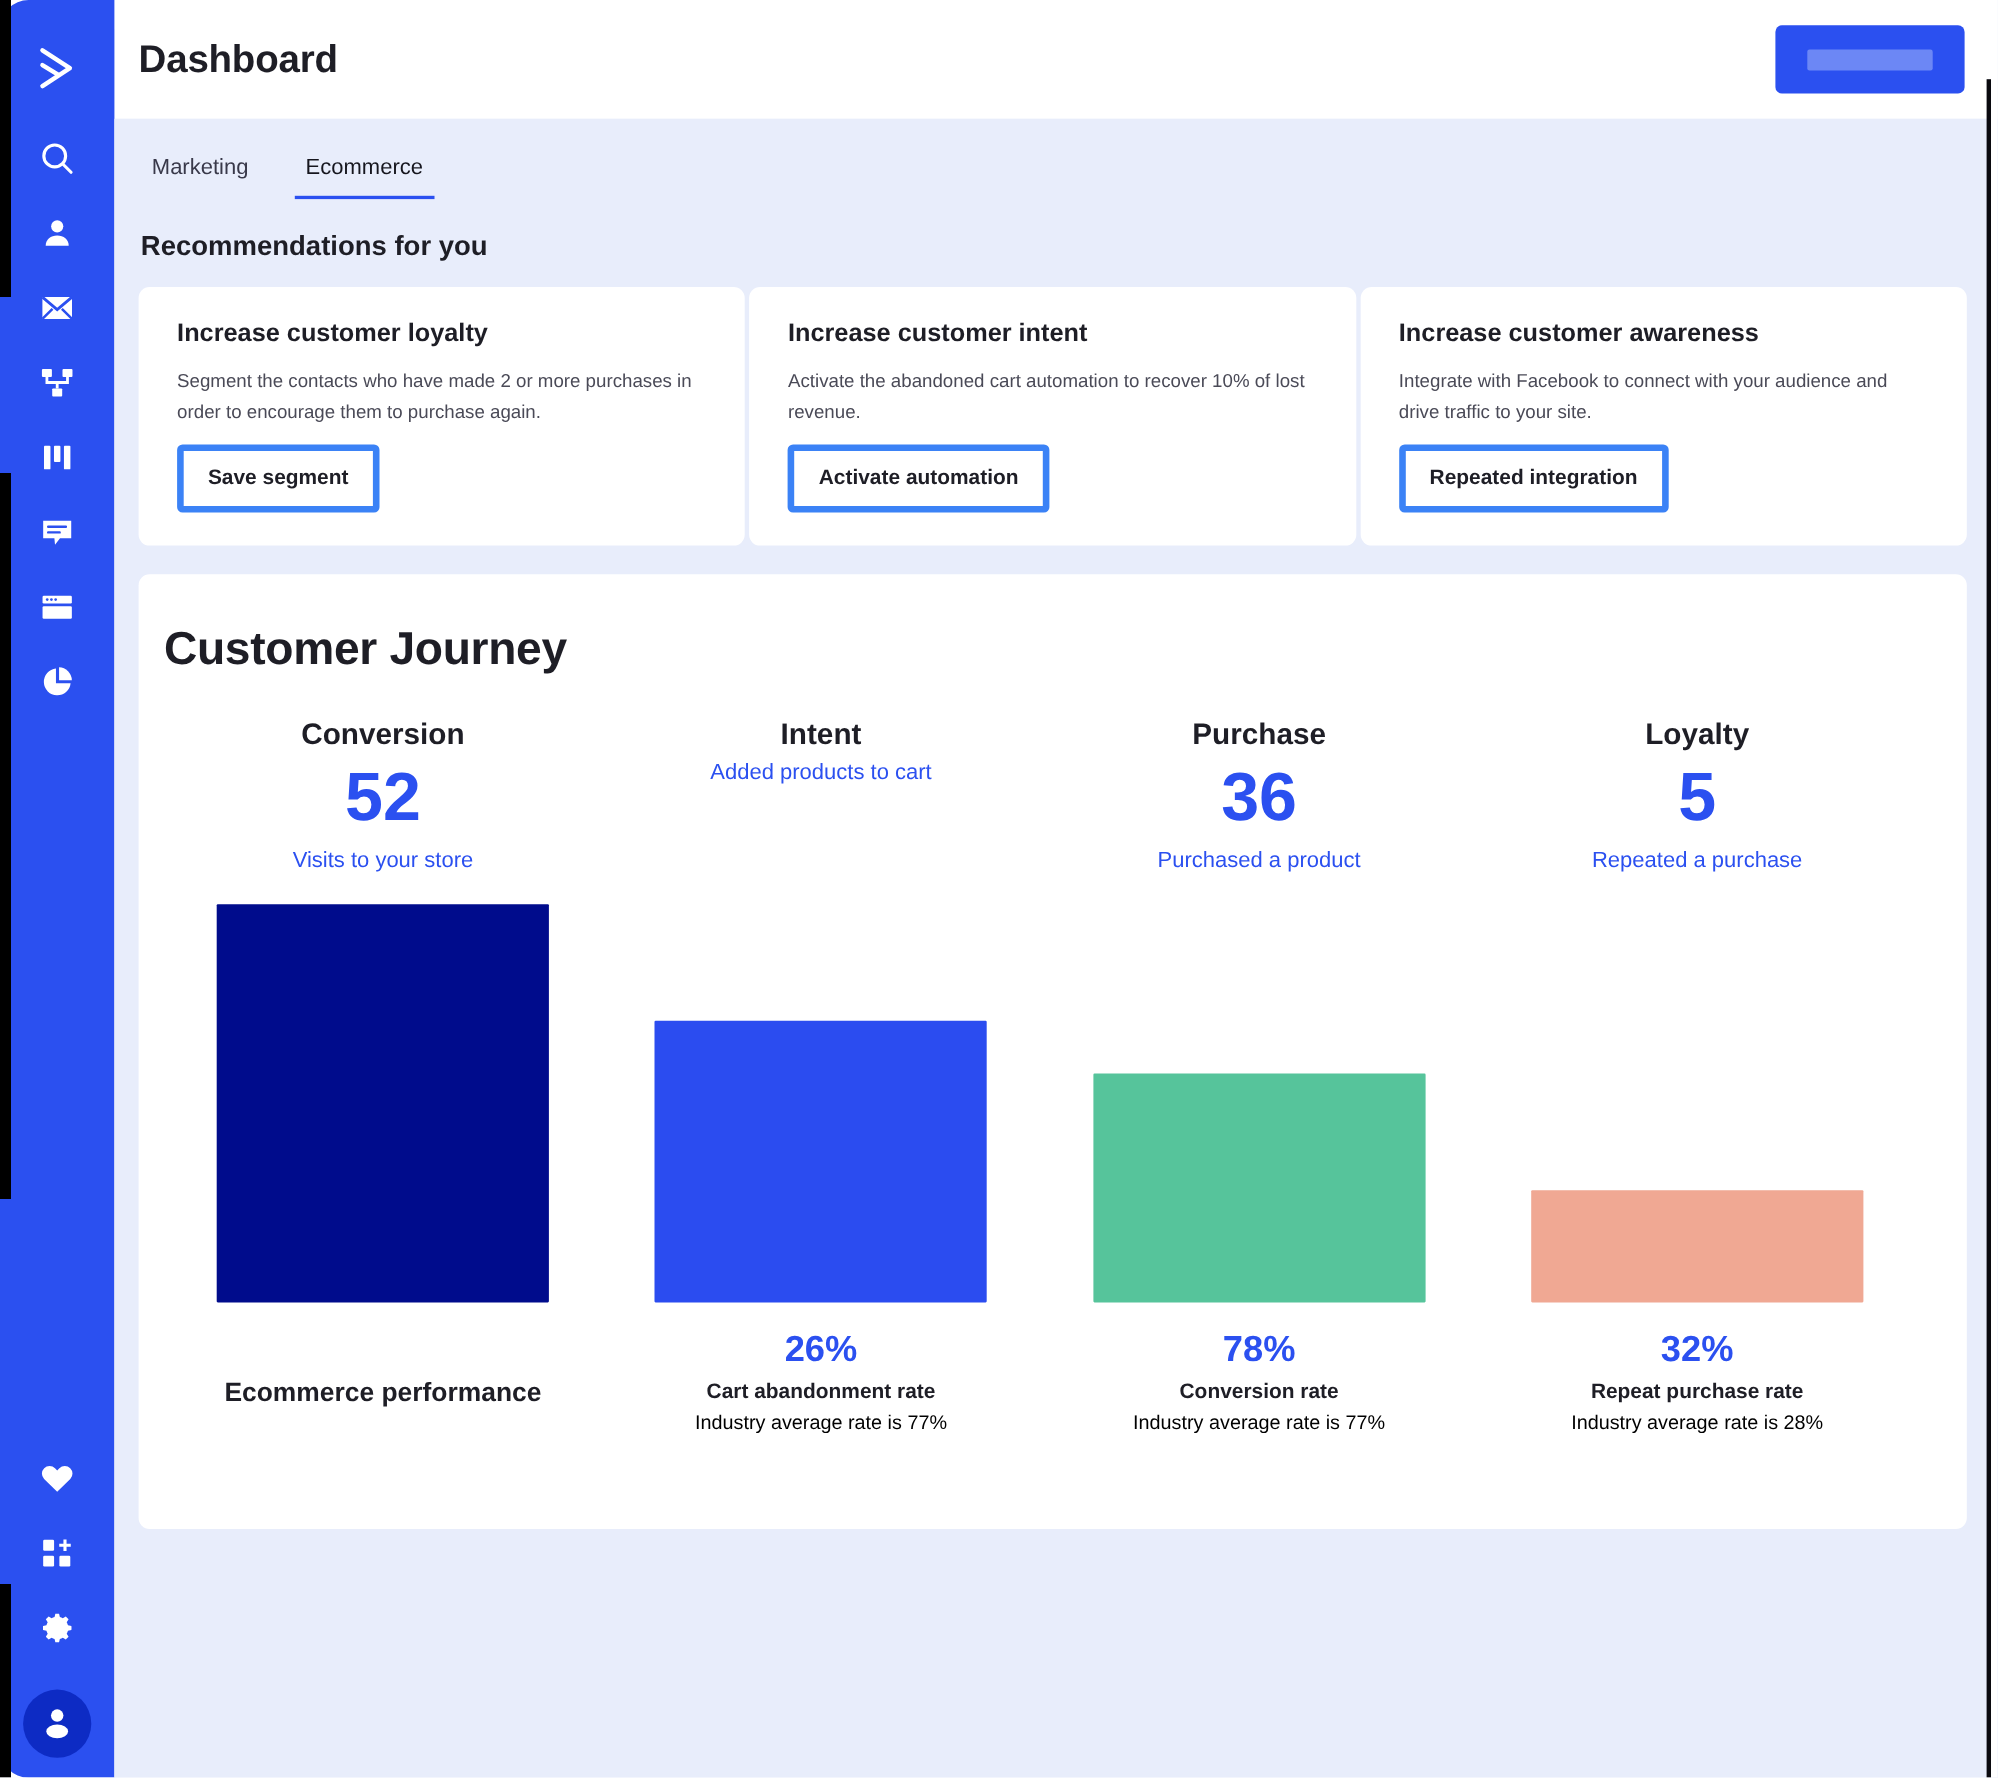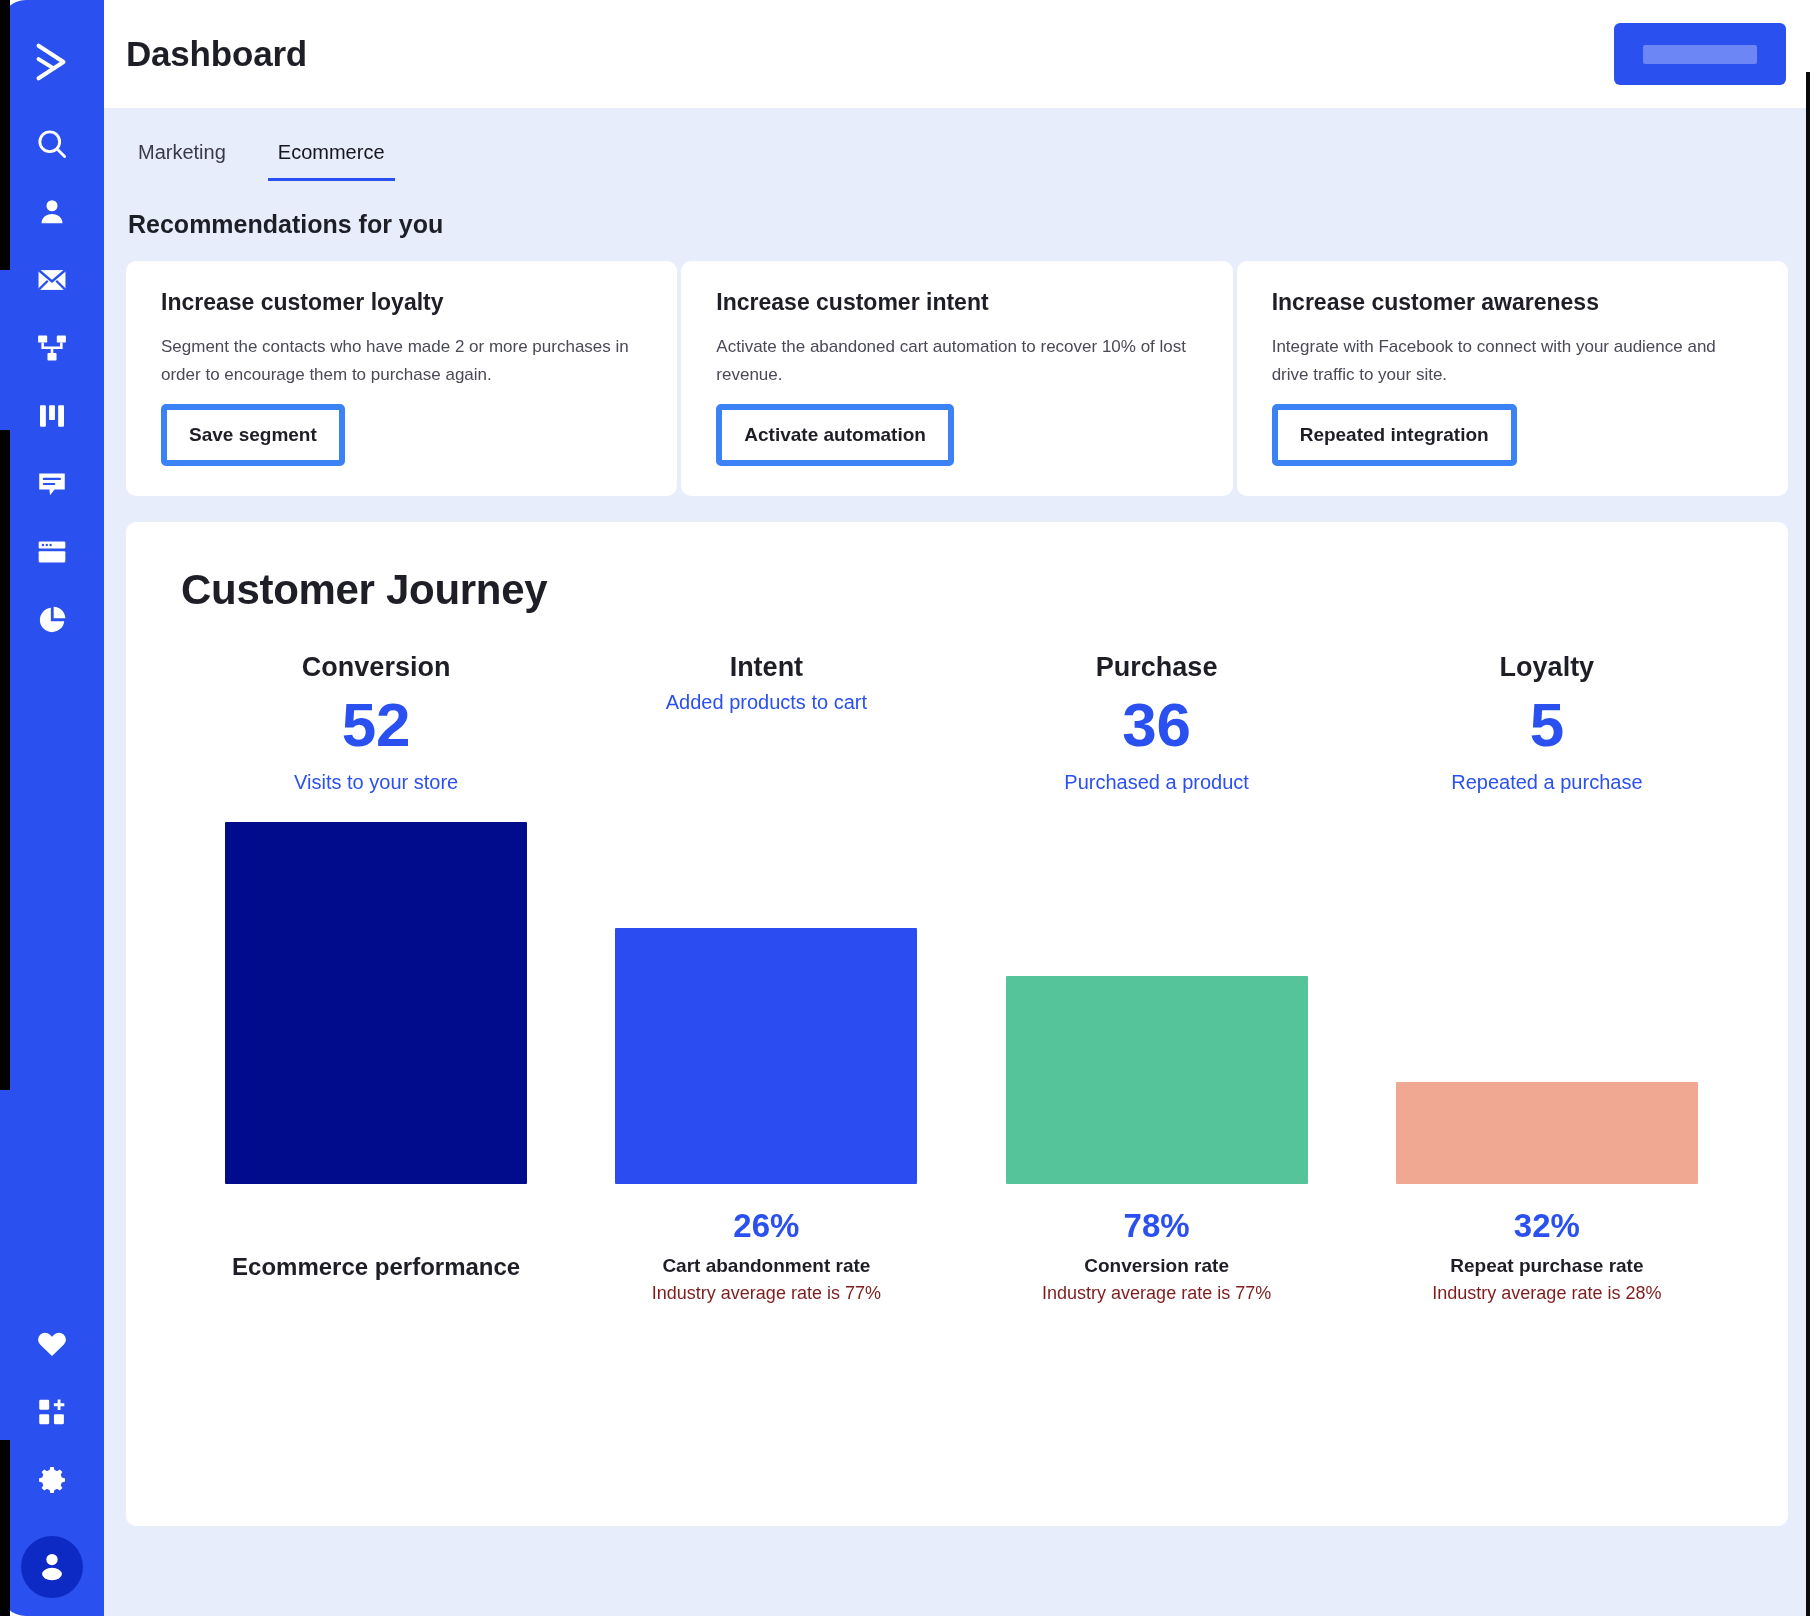--- a/index.html
+++ b/index.html
@@ -164,22 +164,22 @@
     color: #1E1E26;
     font-family: "Liberation Sans", sans-serif;
     cursor: pointer;
   }
 
   
   .journey {
     background: #ffffff;
     border-radius: 10px;
     margin-top: 26px;
-    padding: 44px 46px 0 55px;
-    height: 1004px;
+    padding: 44px 46px 0 23px;
+    height: 868px;
   }
   .journey-title {
     font-size: 42px;
     font-weight: bold;
     color: #1E1E26;
     letter-spacing: -0.3px;
   }
   .stages {
     display: flex;
     margin-top: 38px;
@@ -243,21 +243,21 @@
   }
   .metric-label {
     font-size: 19px;
     font-weight: bold;
     color: #1E1E26;
     margin-top: 8px;
     line-height: 1.35;
   }
   .metric-sub {
     font-size: 18px;
-    color: #7f1d1d;
+    color: #000000;
     margin-top: 4px;
   }
   .metric.first .metric-label {
     font-size: 24px;
     margin-top: 46px;
     line-height: 1.28;
   }
 
   
   .edge-white {

